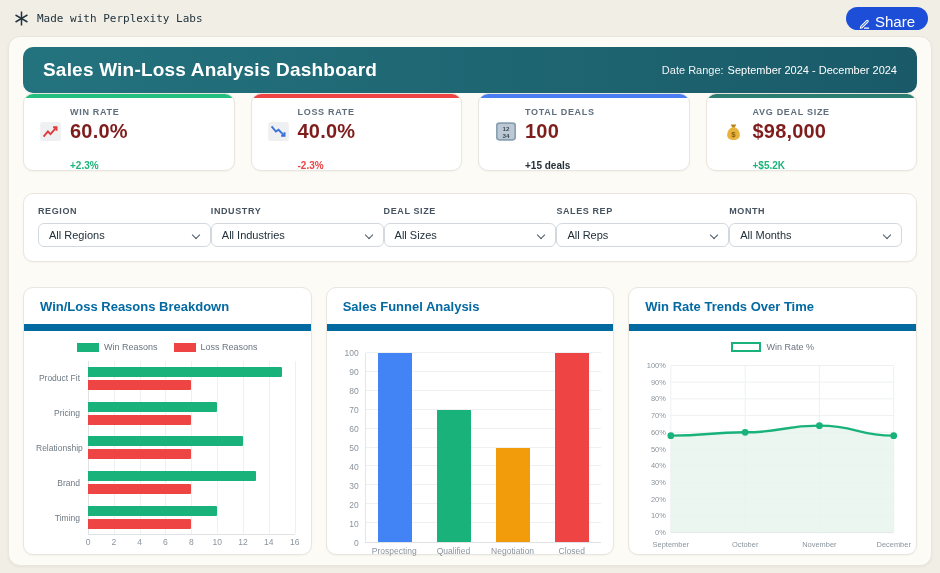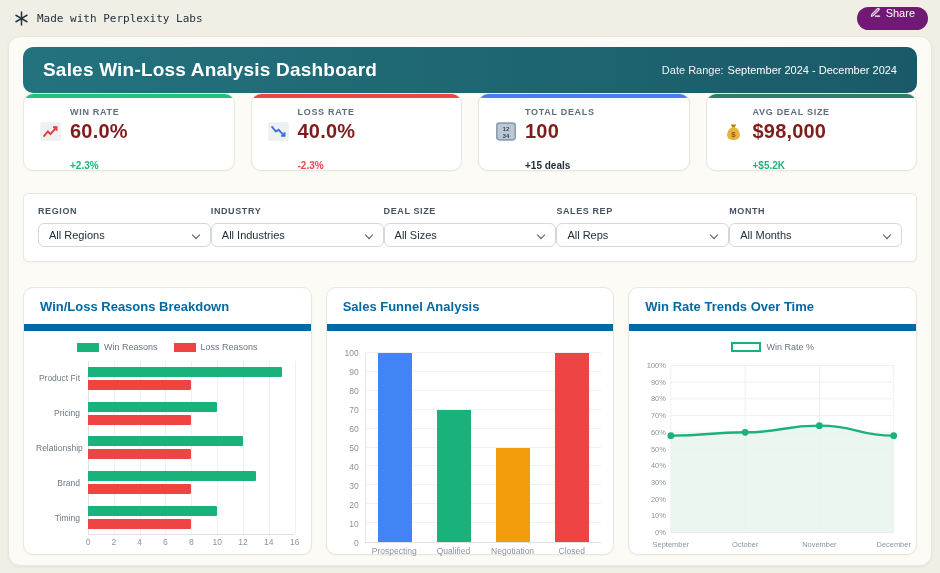--- a/index.html
+++ b/index.html
@@ -6,43 +6,43 @@
   html,body { width:940px; height:573px; }
   body {
     background:#f1eee6;
     font-family:"Liberation Sans", sans-serif;
     overflow:hidden;
     color:#1c2a32;
   }
   
   .topbar { height:36px; display:flex; align-items:center; justify-content:space-between; padding:0 12px 0 14px; }
   .brand { display:flex; align-items:center; gap:8px; font-family:"DejaVu Sans Mono", monospace; font-size:11px; color:#22333c; }
-  .share-btn { background:#701a75; color:#fff; border:none; border-radius:12px; height:23px; padding:0 13px;
-    font-size:11px; font-family:"Liberation Sans",sans-serif; display:flex; align-items:flex-start; gap:5px; cursor:pointer; }
+  .share-btn { background:#1d4ed8; color:#fff; border:none; border-radius:12px; height:23px; padding:0 13px;
+    font-size:15px; font-family:"Liberation Sans",sans-serif; display:flex; align-items:flex-end; gap:5px; cursor:pointer; }
   
   .panel { margin:0 8px; background:#fcfbf5; border:1px solid #e9e6dd; border-radius:12px;
     padding:10px 14px 14px; height:530px; box-shadow:0 1px 3px rgba(0,0,0,.05); }
   
   .banner { background:linear-gradient(90deg,#23737e,#1a5a68); border-radius:10px; height:46px;
     display:flex; align-items:center; justify-content:space-between; padding:0 20px; color:#fff; margin-bottom:0; }
   .banner h1 { font-size:19px; font-weight:700; letter-spacing:.2px; }
   .daterange { font-size:11px; }
   .daterange .lbl { opacity:.92; margin-right:4px; }
   
   .kpis { display:grid; grid-template-columns:repeat(4,1fr); gap:16px; margin-bottom:22px; }
   .kpi { position:relative; background:#fff; border:1px solid #e8e6de; border-radius:10px; height:78px;
     padding:13px 14px 0 16px; overflow:hidden; box-shadow:0 1px 2px rgba(0,0,0,.04); }
   .kpi-accent { position:absolute; top:0; left:0; right:0; height:4px; }
   .kpi-label { margin-left:30px; font-size:9px; font-weight:700; color:#5f6e7c; letter-spacing:.7px; }
   .kpi-valrow { display:flex; align-items:center; gap:9px; margin-top:3px; }
   .kpi-icon { width:21px; height:20px; flex:0 0 21px; display:flex; align-items:center; justify-content:center; }
   .kpi-value { font-size:20px; font-weight:700; color:#7f1d1d; letter-spacing:.2px; }
   .kpi-delta { margin-left:30px; margin-top:17px; font-size:10px; font-weight:700; }
   
-  .filters { background:#fff; border:1px solid #e8e6de; border-radius:5px; padding:12px 14px 14px;
+  .filters { background:#fff; border:1px solid #e8e6de; border-radius:10px; padding:12px 14px 14px;
     display:grid; grid-template-columns:repeat(5,1fr); margin-bottom:25px; box-shadow:0 1px 2px rgba(0,0,0,.04); }
   .filter-label { font-size:9px; font-weight:700; color:#46525f; letter-spacing:.6px; margin-bottom:7px; }
   .select { position:relative; border:1px solid #d3d8de; border-radius:6px; height:24px; display:flex;
     align-items:center; padding:0 10px; font-size:11px; color:#22303a; background:#fff; cursor:pointer; }
   .chev { position:absolute; right:11px; top:8px; width:6px; height:6px;
     border-right:1.5px solid #4a5866; border-bottom:1.5px solid #4a5866; transform:rotate(45deg); }
   
   .charts { display:grid; grid-template-columns:1fr 1fr 1fr; gap:14px; }
   .chart-card { background:#fff; border:1px solid #e8e6de; border-radius:10px; height:268px;
     display:flex; flex-direction:column; box-shadow:0 1px 2px rgba(0,0,0,.04); }

